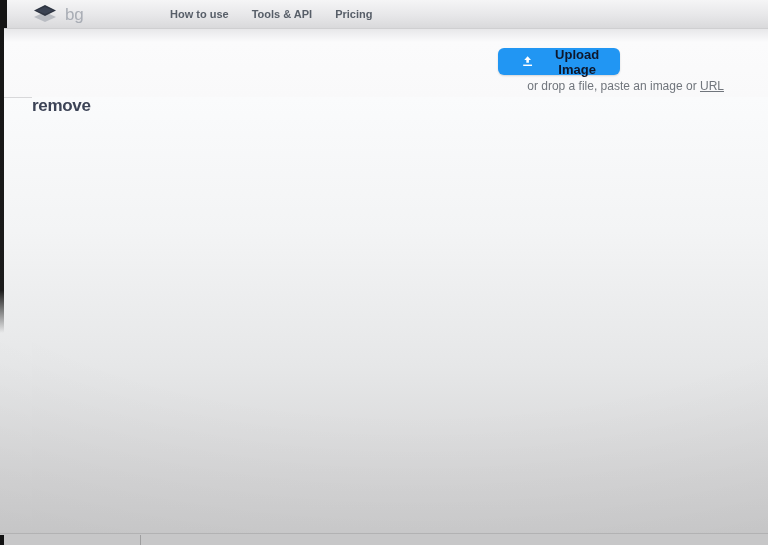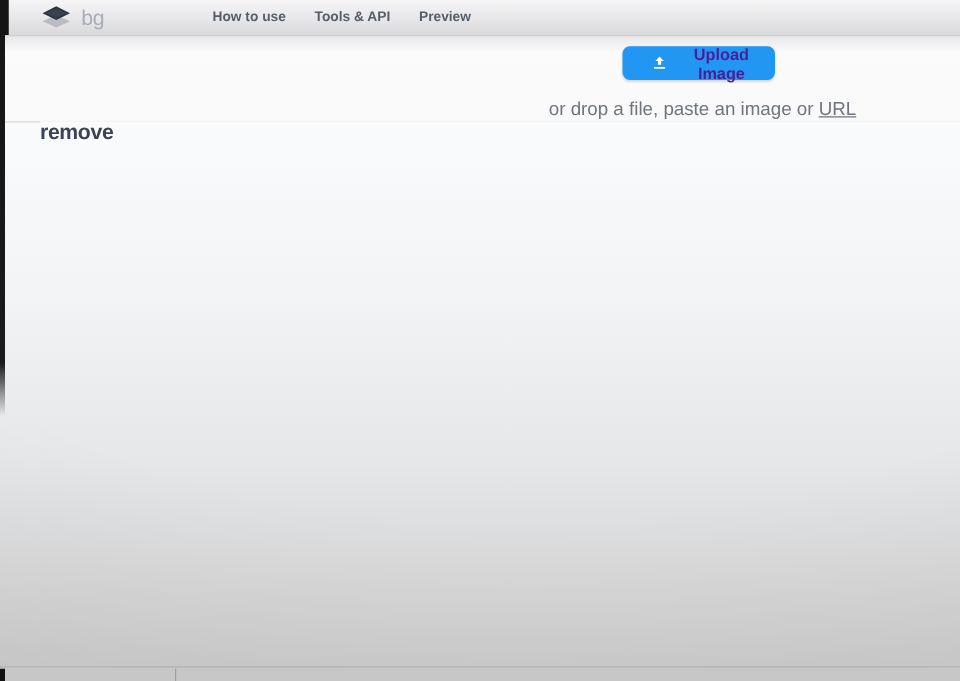--- a/index.html
+++ b/index.html
@@ -23,30 +23,30 @@
   .nav{position:absolute;left:170px;top:0;height:28px;display:flex;align-items:center;gap:23px;justify-content:flex-end;}
   .nav-item{font-size:11px;font-weight:bold;color:#575e68;cursor:pointer;white-space:nowrap;}
 
   
   .upload-band{
     position:absolute;left:0;top:28px;width:768px;height:69px;
     background:linear-gradient(180deg,#e6e6e8 0px,#fbfbfc 14px,#f9f9fa 100%);
     border-bottom:1px solid #d8d8da;z-index:5;
   }
   .upload-btn{
-    position:absolute;left:498px;top:9px;width:122px;height:27px;
+    position:absolute;left:498px;top:20px;width:122px;height:27px;
     background:var(--accent-blue,#2196f3);border:none;border-radius:6px;
     display:flex;align-items:center;justify-content:center;gap:7px;
-    color:#4c1d95;font-size:13px;font-weight:bold;cursor:pointer;
+    color:#0f172a;font-size:13px;font-weight:bold;cursor:pointer;
     box-shadow:0 1px 2px rgba(0,0,0,0.15);
     font-family:inherit;
     padding-left:24px;
   }
-  .upload-hint{position:absolute;left:400px;top:51px;width:324px;text-align:center;
-    font-size:15px;color:#70757c;}
+  .upload-hint{position:absolute;left:400px;top:51px;width:324px;text-align:right;
+    font-size:12px;color:#70757c;}
   .upload-hint a{color:#70757c;text-decoration:underline;cursor:pointer;}
 
   
   .main{
     position:absolute;left:0;top:97px;width:768px;height:448px;
     background:linear-gradient(180deg,#fafbfc 0%,#f3f4f5 30%,#e6e7e8 60%,#d6d6d7 85%,#cdcdce 100%);
   }
   .main::after{
     content:"";position:absolute;inset:0;pointer-events:none;
     background:radial-gradient(120% 95% at 50% 18%, rgba(255,255,255,0) 55%, rgba(0,0,0,0.055) 100%);
@@ -115,21 +115,21 @@
       <svg width="26" height="22" viewBox="0 0 26 22">
         <polygon points="13,9 24,14 13,19 2,14" fill="#b9bcc2"></polygon>
         <polygon points="13,2 24,7.5 13,13 2,7.5" fill="#2e3542"></polygon>
         <polygon points="13,4 21.5,7.5 13,11 4.5,7.5" fill="#3a4252"></polygon>
       </svg>
       <span class="logo-word"><span class="main">remove</span><span class="suffix">bg</span></span>
     </div>
     <div class="nav">
       <span class="nav-item">How to use</span>
       <span class="nav-item">Tools &amp; API</span>
-      <span class="nav-item">Preview</span>
+      <span class="nav-item">Pricing</span>
     </div>
   </div>
 
   <div class="upload-band">
     <button class="upload-btn">
       <svg width="13" height="13" viewBox="0 0 14 14">
         <path d="M7 0.5 L11.2 5 H8.6 V8.6 H5.4 V5 H2.8 Z" fill="#ffffff"></path>
         <path d="M1.5 10.8 H12.5 V12.6 H1.5 Z" fill="#ffffff"></path>
       </svg>
       <span>Upload Image</span>

